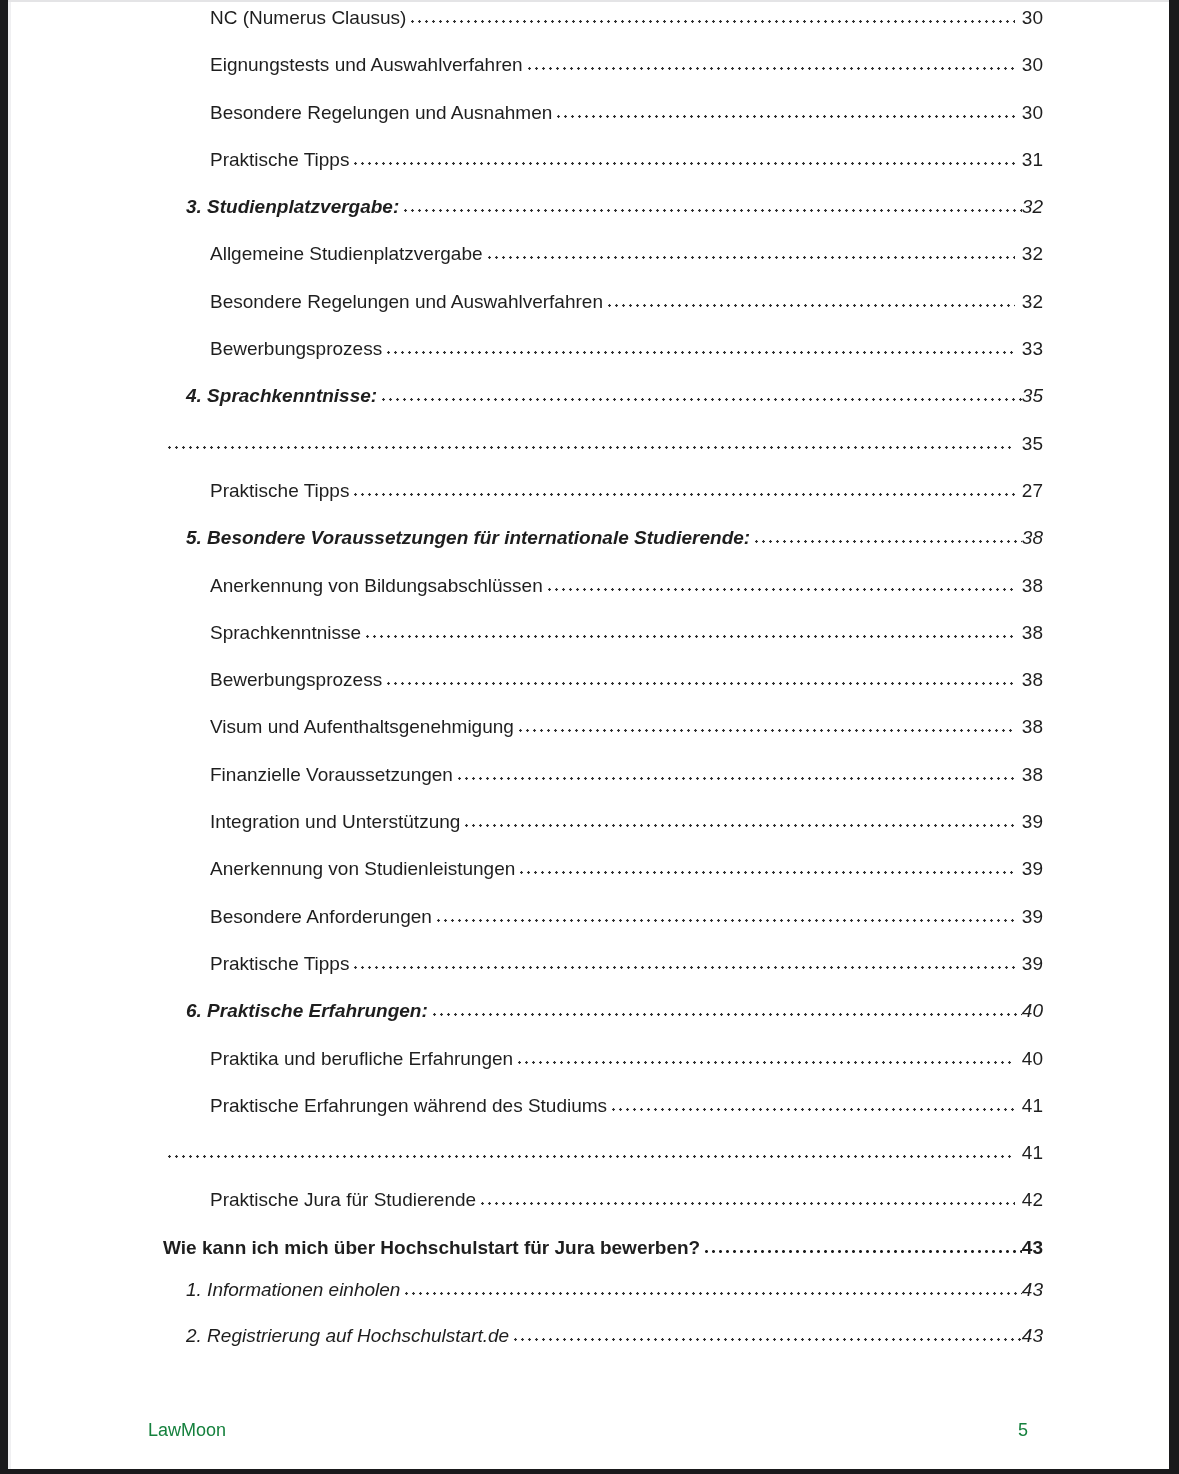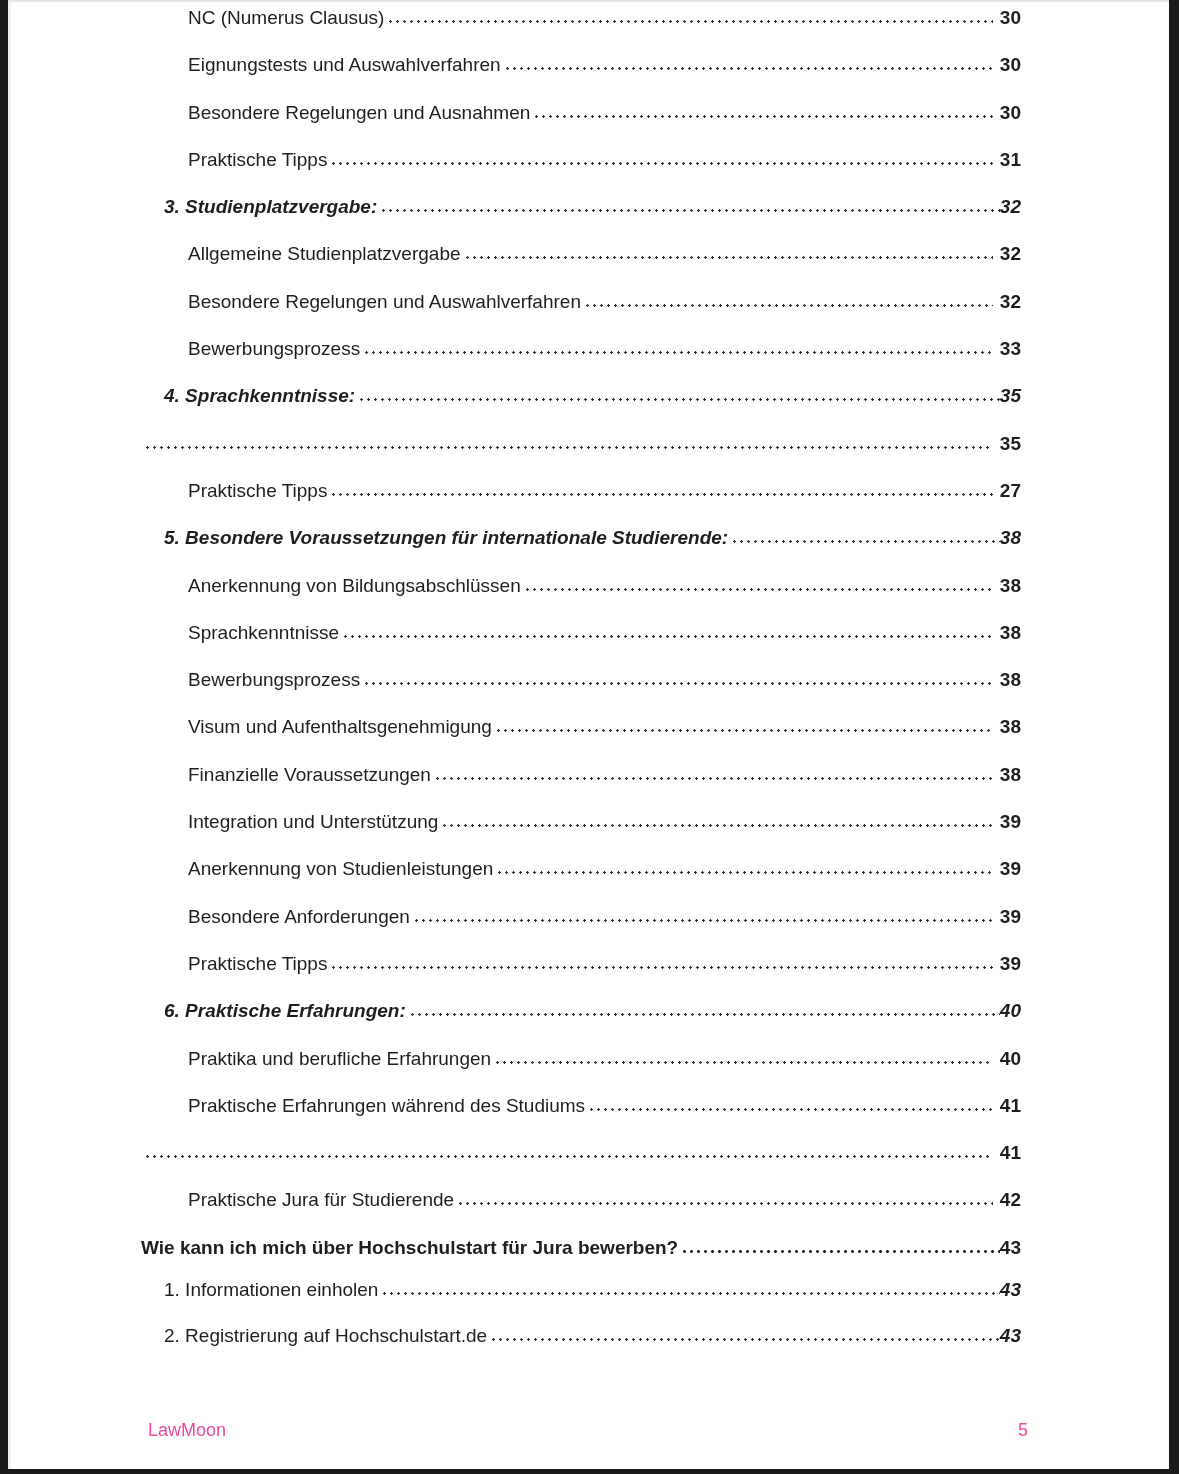--- a/index.html
+++ b/index.html
@@ -9,56 +9,56 @@
     font-family:"Liberation Sans",sans-serif;
     color:#1e1e1e;
   }
   .frame{position:absolute;background:#1a1a1c;}
   .frame-left{left:0;top:0;width:8px;height:1474px;}
   .frame-right{right:0;top:0;width:10px;height:1474px;}
   .frame-bottom{left:0;bottom:0;width:1179px;height:5px;}
   .page-edge{position:absolute;left:8px;top:0;width:3px;height:1469px;background:#f0f0f2;}
   .top-hairline{position:absolute;left:8px;top:0;width:1161px;height:2px;background:#e4e4e6;}
 
-  .toc{position:absolute;left:141px;top:8px;width:880px;}
+  .toc{position:absolute;left:163px;top:8px;width:880px;}
   .row{
     display:flex;align-items:baseline;
     font-size:19px;line-height:19px;
     margin-bottom:28.3px;white-space:nowrap;
   }
   .label{flex:0 0 auto;}
   .leader{
     flex:1 1 auto;height:5px;margin-left:3px;min-width:10px;
     background-image:radial-gradient(circle,#2e2e2e 1.05px,transparent 1.45px);
     background-size:7px 5px;background-repeat:repeat-x;background-position:left center;
   }
-  .pagenum{flex:0 0 auto;font-weight:bold;}
+  .pagenum{flex:0 0 auto;}
 
   .row-sub .label{padding-left:47px;}
   .row-sub .pagenum{padding-left:7px;}
 
   .row-section .label{padding-left:23px;font-weight:bold;font-style:italic;}
   .row-section .pagenum{font-style:italic;}
 
   .row-heading .label{font-weight:bold;}
   .row-heading .pagenum{font-weight:bold;}
   .row-heading .leader{
     background-image:radial-gradient(circle,#1c1c1c 1.25px,transparent 1.6px);
     background-size:7px 5px;
   }
   .row-heading{margin-bottom:23px;}
 
-  .row-italic .label{padding-left:23px;}
+  .row-italic .label{padding-left:23px;font-style:italic;}
   .row-italic .pagenum{font-style:italic;}
   .row-italic{margin-bottom:27px;}
 
   .footer{
     position:absolute;left:148px;top:1420px;width:880px;
     display:flex;justify-content:space-between;
-    font-size:18px;line-height:20px;color:#ec4899;
+    font-size:18px;line-height:20px;color:#15803d;
   }
 </style>
 </head>
 <body>
 
 <div class="frame frame-left"></div>
 <div class="frame frame-right"></div>
 <div class="frame frame-bottom"></div>
 <div class="page-edge"></div>
 <div class="top-hairline"></div>

